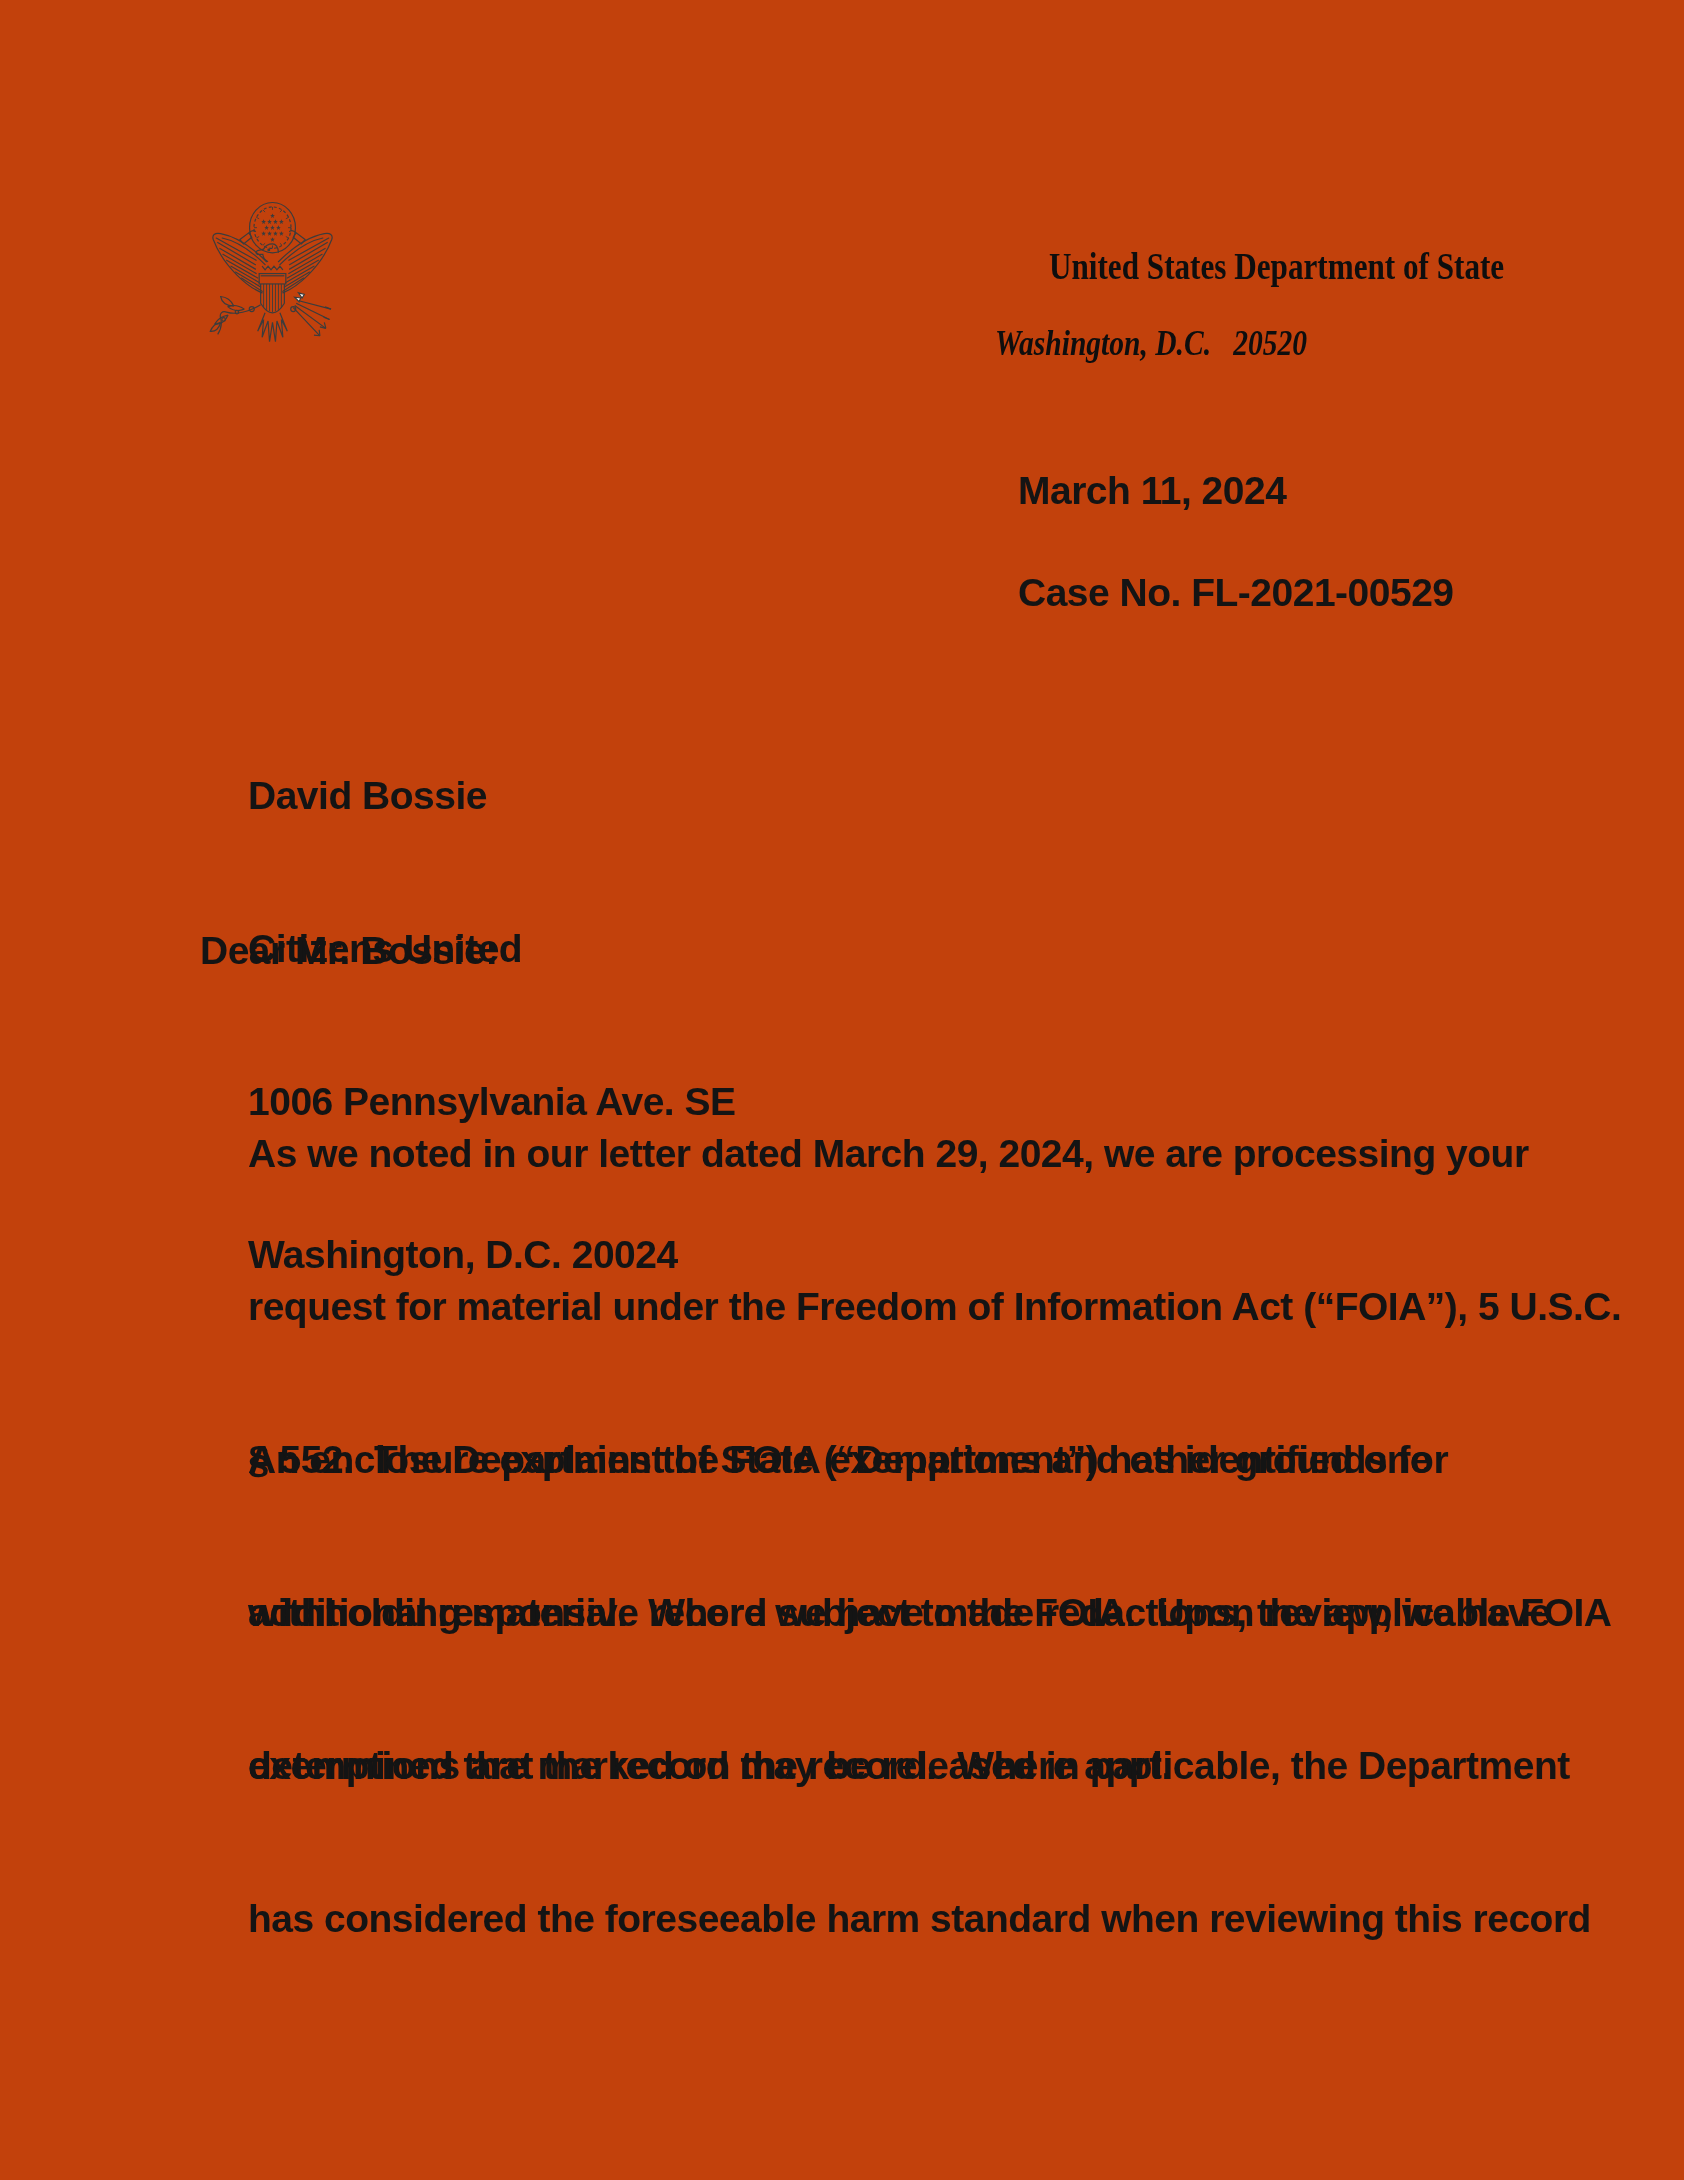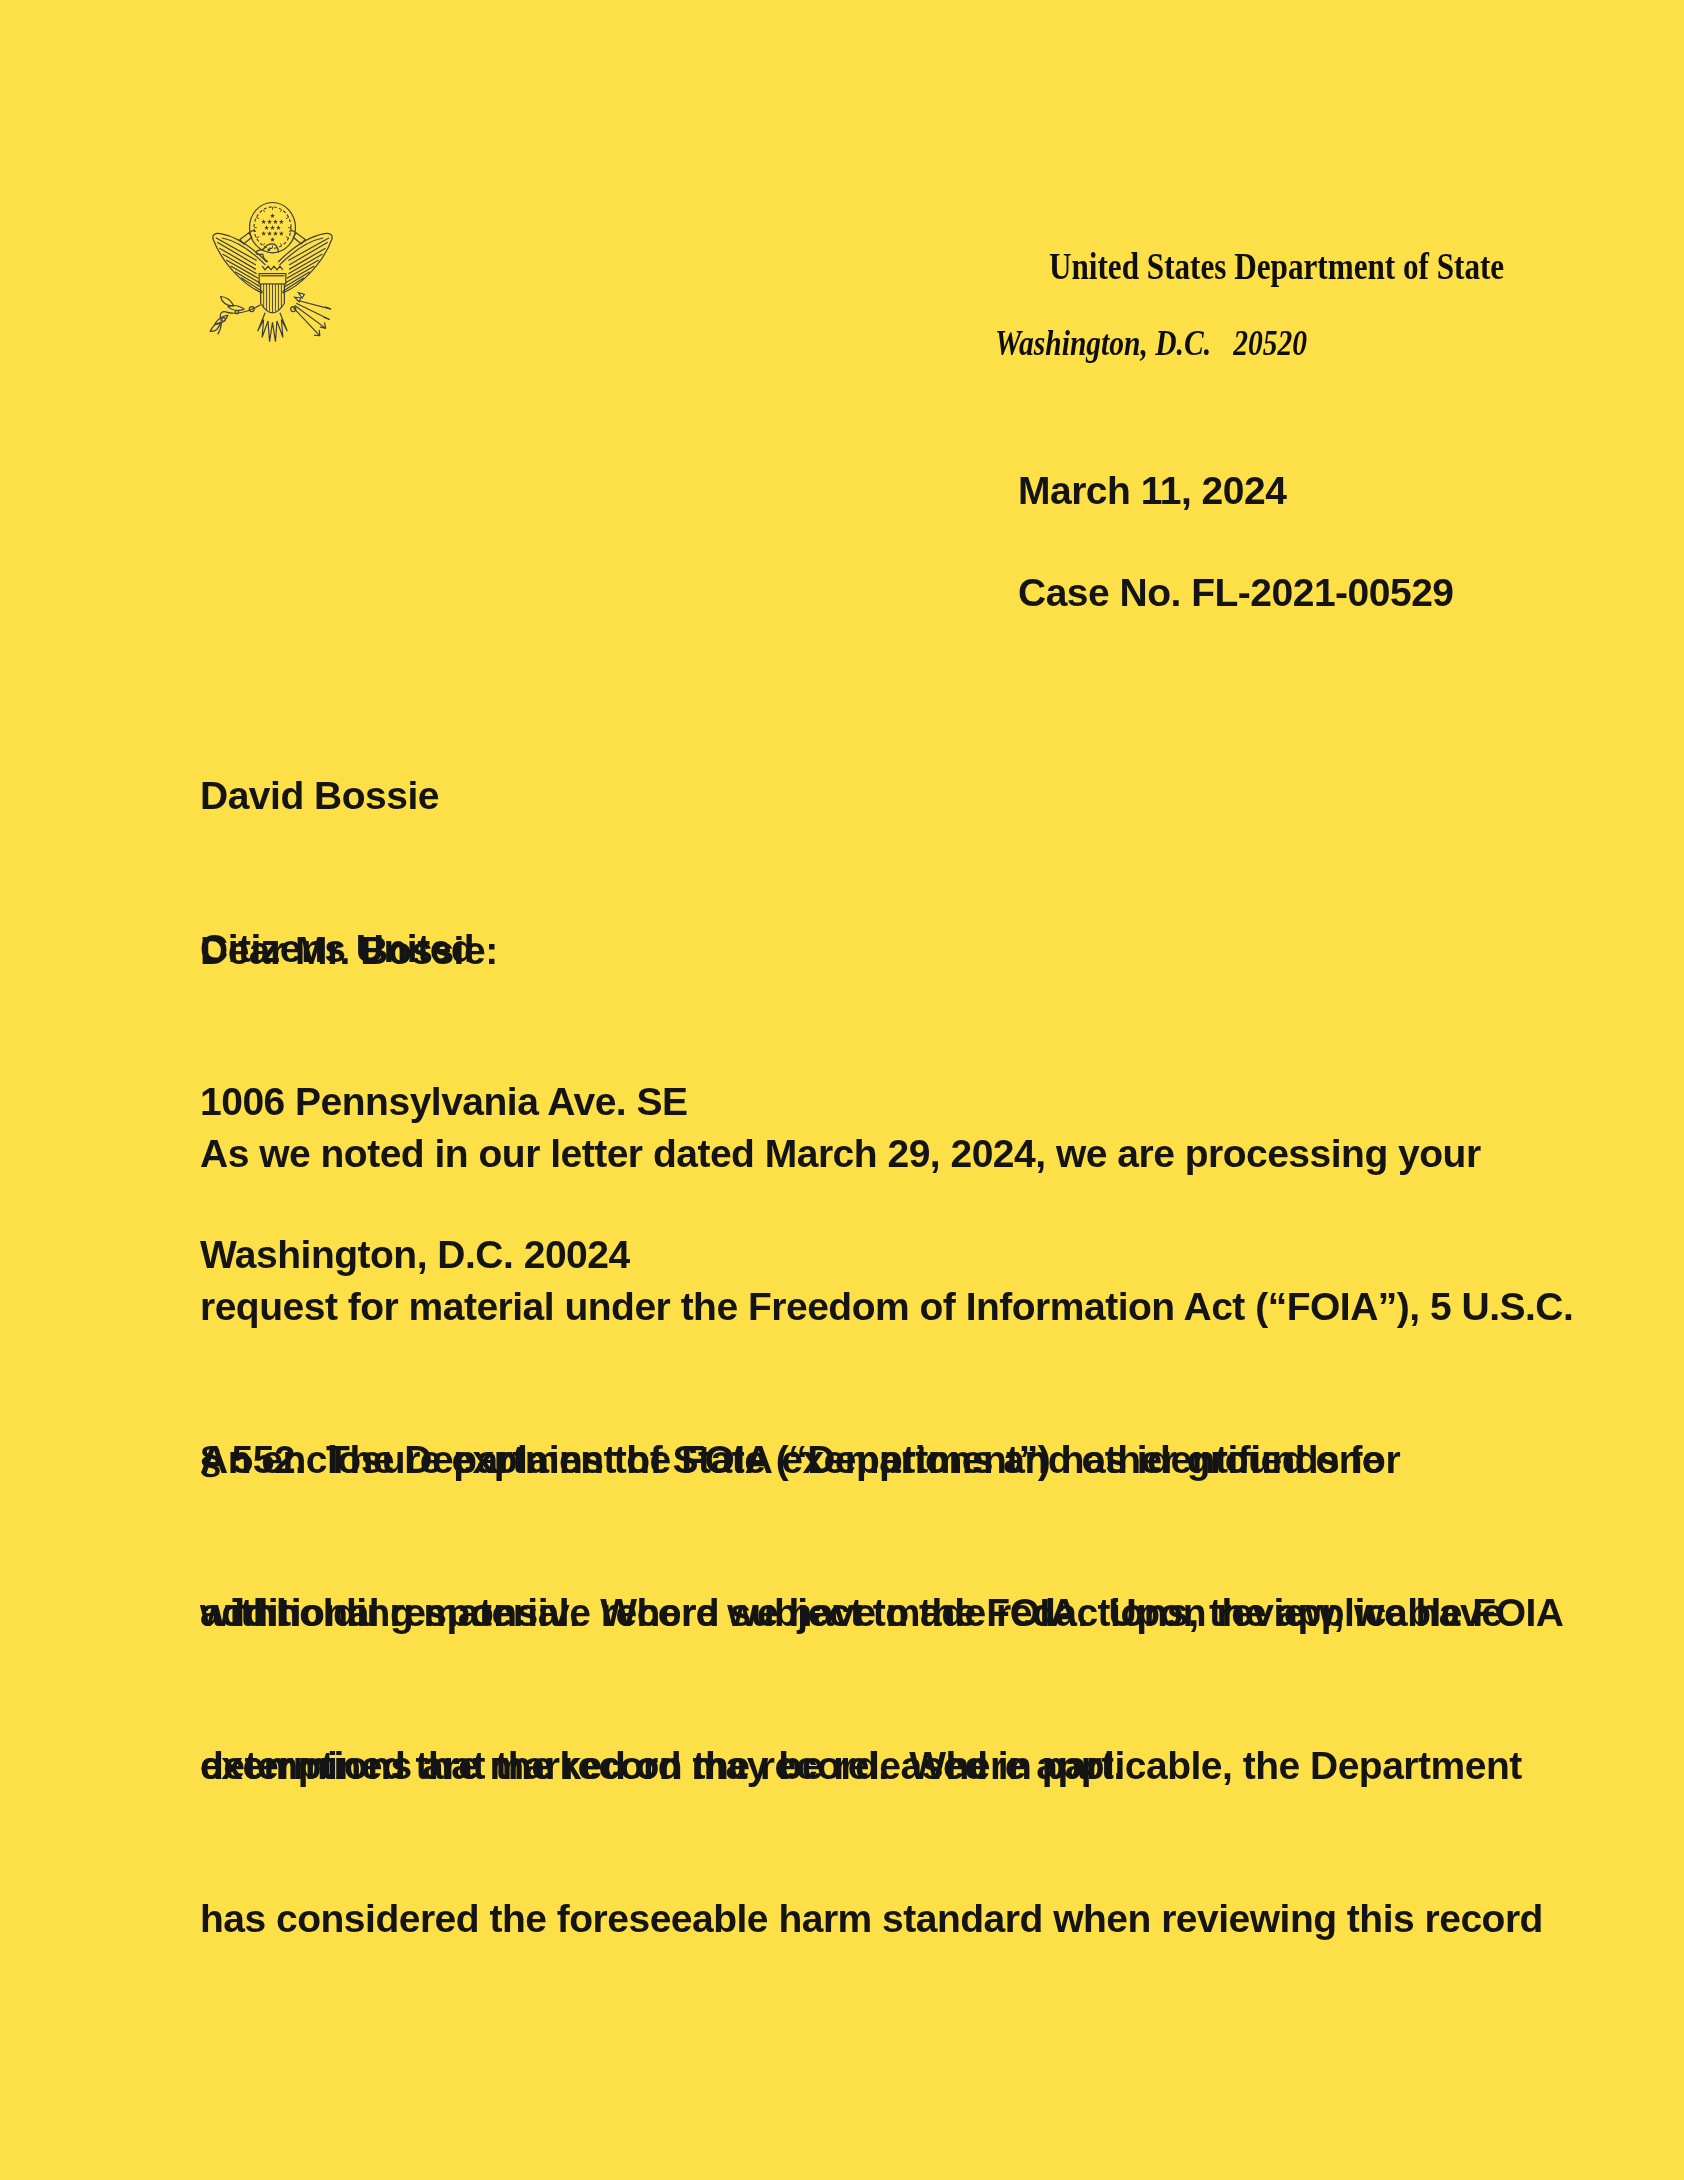--- a/index.html
+++ b/index.html
@@ -1,19 +1,19 @@
 <!DOCTYPE html>
 <html style="font-size:13.6px"><head>
 <meta charset="utf-8">
 <style>
   html,body{margin:0;padding:0;background:#ffffff;}
   .page{
     position:relative;
     width:1685px;height:2181px;
-    background:#fde047;
+    background:#c2410c;
     overflow:hidden;
     font-family:"Liberation Sans","DejaVu Sans",sans-serif;
   }
   .abs{position:absolute;}
   
   .lh-agency{
     left:1011px;top:200px;
     font-family:"Liberation Serif","DejaVu Serif",serif;
     font-weight:700;font-size:38px;line-height:44px;
     color:#0e0e0e;white-space:pre;
@@ -24,21 +24,21 @@
     font-weight:700;font-style:italic;font-size:36px;line-height:43px;
     color:#0e0e0e;white-space:pre;
   }
   .cond{display:inline-block;transform:scaleX(0.82);transform-origin:0 50%;}
   
   .bodytext{
     font-family:"Liberation Sans","DejaVu Sans",sans-serif;
     font-size:39px;line-height:51px;letter-spacing:-0.5px;
     color:#141414;white-space:pre;font-weight:bold;
   }
-  .line{display:block;white-space:pre;}
+  .line{display:block;white-space:pre;margin-left:48px;}
   .meta-date{left:1018px;top:465px;}
   .meta-case{left:1018px;top:567px;}
   .addr{left:200px;top:668px;}
   .dear{left:200px;top:925px;}
   .para1{left:200px;top:1026px;}
   .para2{left:200px;top:1332px;}
   .seal{left:198px;top:201px;width:149px;height:157px;}
   .seal svg{width:100%;height:100%;}
 </style>
 </head>

